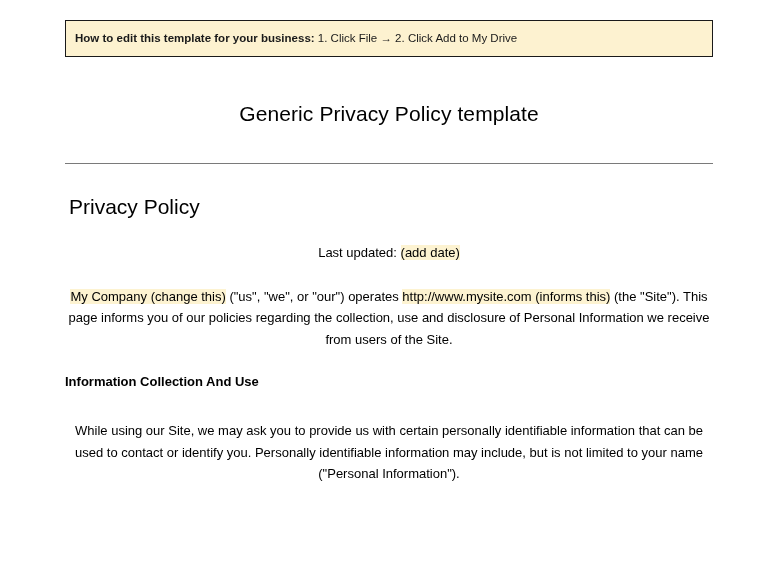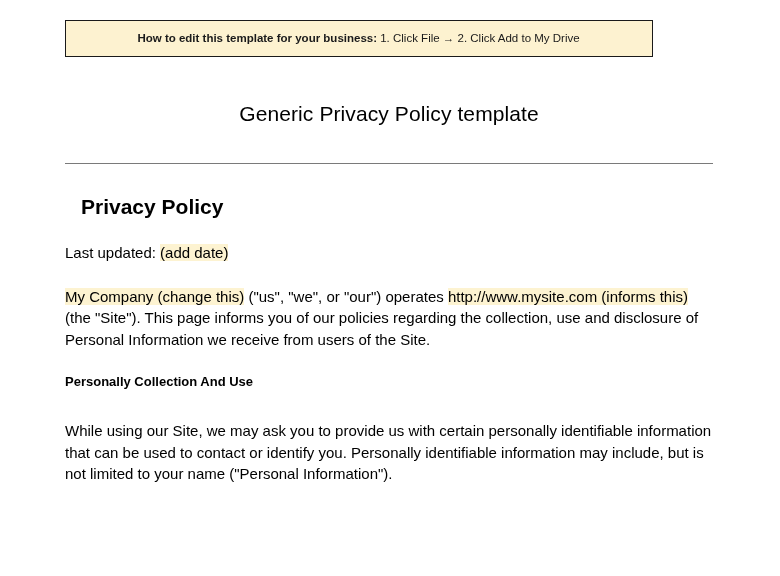--- a/index.html
+++ b/index.html
@@ -26,22 +26,21 @@
     top: 20px;
     width: 648px;
   }
 
   
   .notice-banner {
     border: 1.5px solid #1a1a1a;
     background: #fdf2d0;
     box-sizing: border-box;
     padding: 9px 10px 9px 9px;
-    width: 588px;
-    text-align: center;
+    width: 648px;
   }
   .notice-line {
     font-size: 11.5px;
     line-height: 17px;
     color: #1a1a1a;
     white-space: nowrap;
   }
   .notice-line + .notice-line {
     margin-top: 7px;
   }
@@ -67,47 +66,48 @@
   .divider {
     margin-top: 30px;
     width: 648px;
     height: 1px;
     background: #7a7a7a;
     border: 0;
   }
 
   
   .h-section {
-    margin: 16px;
+    margin: 4px;
     padding: 0;
     font-size: 21px;
-    font-weight: bold;
+    font-weight: normal;
     line-height: 26px;
     color: #000000;
   }
   .h-section-wrap {
     margin-top: 30px;
   }
 
   .h-sub {
     margin: 0;
     padding: 0;
     font-size: 13px;
     font-weight: bold;
     line-height: 20px;
     color: #000000;
   }
 
   
   .para {
     margin: 0;
     padding: 0;
-    font-size: 15px;
+    font-size: 13px;
     line-height: 21.5px;
     color: #000000;
+    text-align: center;
   }
   .block-gap {
     margin-top: 22px;
   }
   .block-gap-sm {
     margin-top: 28px;
   }
 
   .hl {
     background: #fdf3d1;
@@ -138,19 +138,19 @@
     <p class="para block-gap">
       <span>Last updated: </span><span class="hl">(add date)</span>
     </p>
 
     <p class="para block-gap">
       <span class="hl">My Company (change this)</span><span> ("us", "we", or "our") operates </span><span class="hl">http://www.mysite.com (informs this)</span><span> (the "Site"). This page informs you of our policies regarding the collection, use and disclosure of Personal Information we receive from users of the Site.</span>
     </p>
 
 
     <div class="block-gap">
-      <h3 class="h-sub">Personally Collection And Use</h3>
+      <h3 class="h-sub">Information Collection And Use</h3>
     </div>
 
     <p class="para block-gap-sm">While using our Site, we may ask you to provide us with certain personally identifiable information that can be used to contact or identify you. Personally identifiable information may include, but is not limited to your name ("Personal Information").</p>
 
   </div>
 </div>
 
 </body></html>

